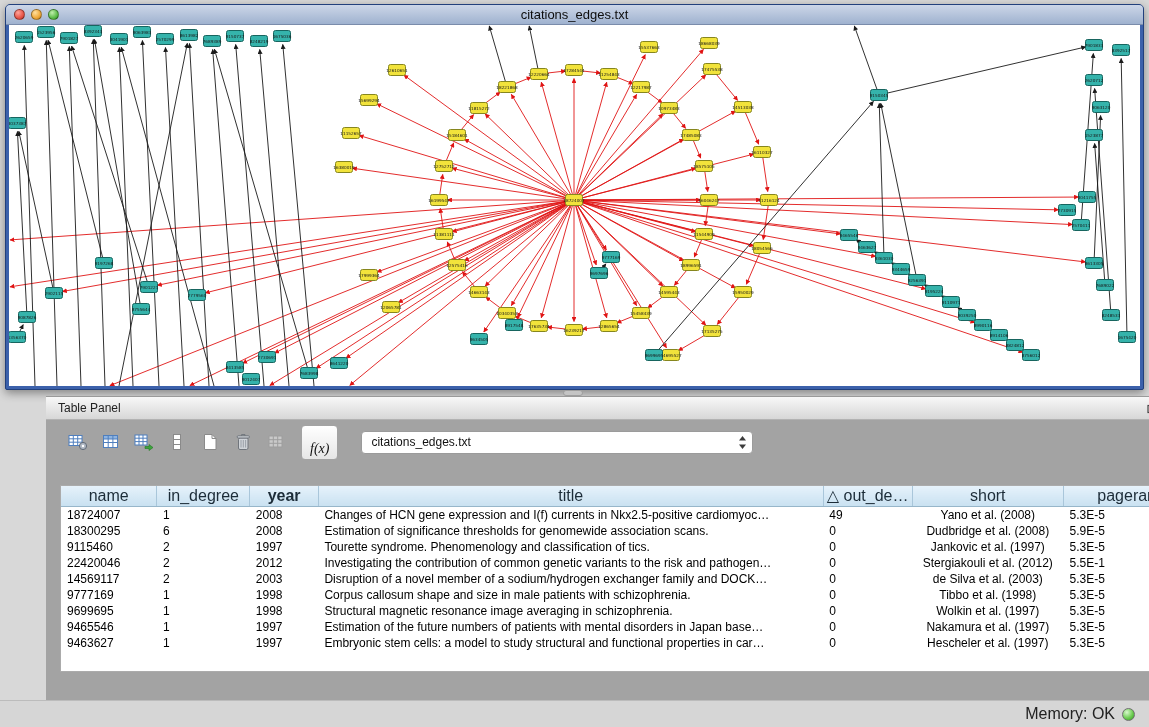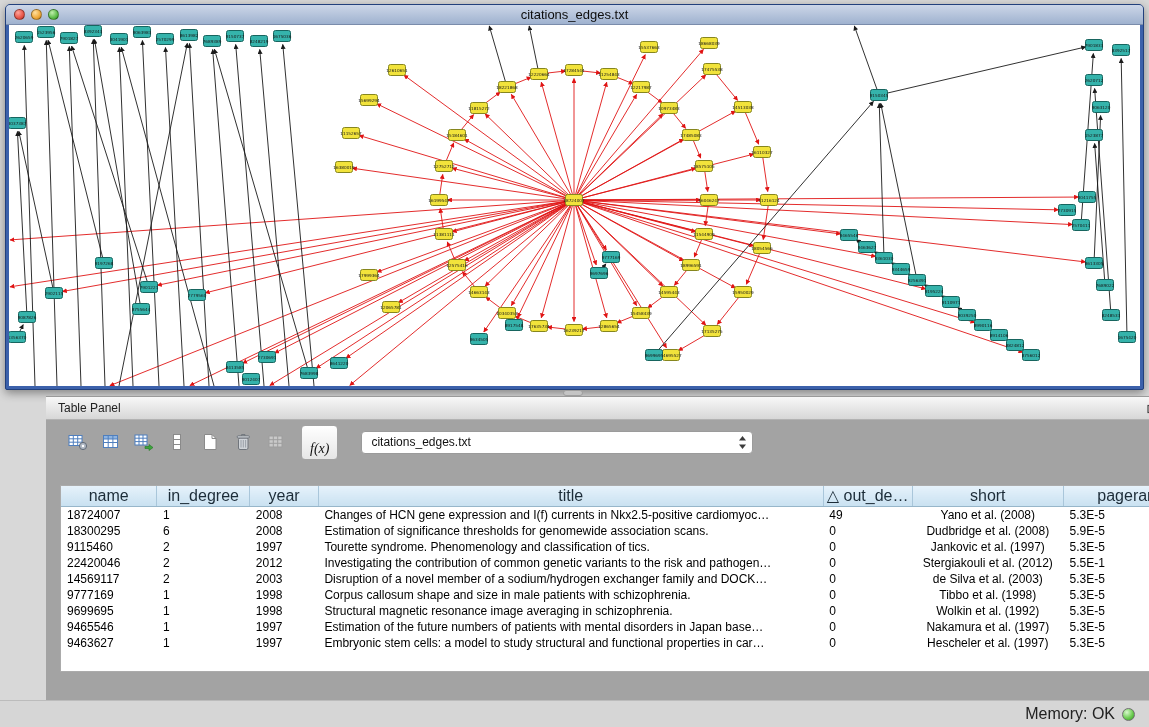--- a/index.html
+++ b/index.html
@@ -759,21 +759,21 @@
       </span>
     </div>
   </div>
 
   <div class="table-wrap">
     <table>
       <thead>
           <tr>
             <th style="width: 95px;">name</th>
             <th style="width: 92px;">in_degree</th>
-            <th style="width: 68px;">year</th>
+            <th style="width: 68px; font-weight: bold;">year</th>
             <th style="width: 500px;">title</th>
             <th style="width: 88px;">△ out_de…</th>
             <th style="width: 150px;">short</th>
             <th style="width: 100px; text-align: right;">pagerank</th>
           </tr>
         </thead>
       <tbody>
           <tr>
             <td class="col-name">18724007</td>
             <td class="col-in_degree">1</td>
@@ -827,21 +827,21 @@
             <td class="col-out_degree">0</td>
             <td class="col-short">Tibbo et al. (1998)</td>
             <td class="col-pagerank">5.3E-5</td>
           </tr>
           <tr>
             <td class="col-name">9699695</td>
             <td class="col-in_degree">1</td>
             <td class="col-year">1998</td>
             <td class="col-title">Structural magnetic resonance image averaging in schizophrenia.</td>
             <td class="col-out_degree">0</td>
-            <td class="col-short">Wolkin et al. (1992)</td>
+            <td class="col-short">Wolkin et al. (1997)</td>
             <td class="col-pagerank">5.3E-5</td>
           </tr>
           <tr>
             <td class="col-name">9465546</td>
             <td class="col-in_degree">1</td>
             <td class="col-year">1997</td>
             <td class="col-title">Estimation of the future numbers of patients with mental disorders in Japan base…</td>
             <td class="col-out_degree">0</td>
             <td class="col-short">Nakamura et al. (1997)</td>
             <td class="col-pagerank">5.3E-5</td>

